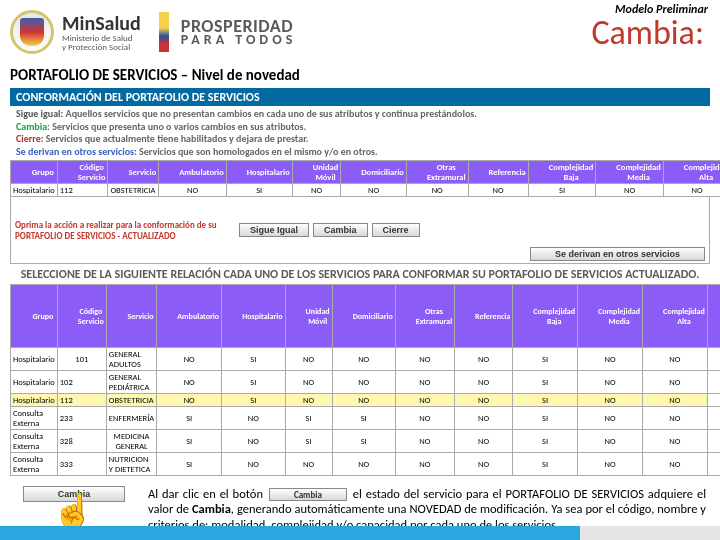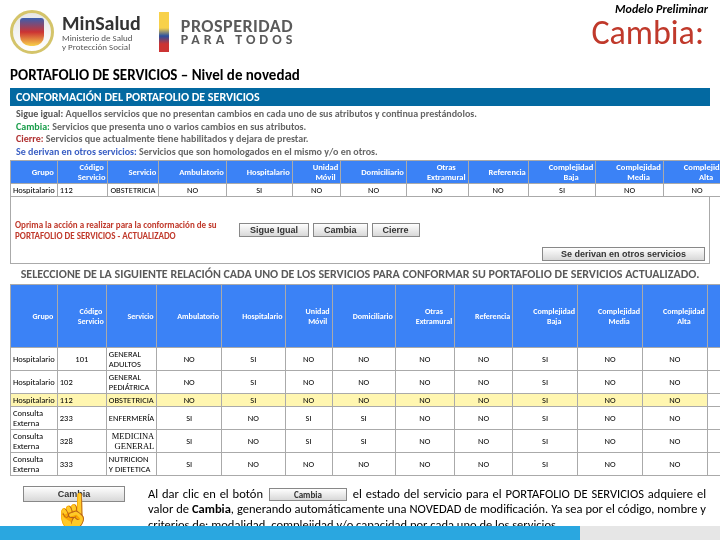--- a/index.html
+++ b/index.html
@@ -20,21 +20,21 @@
   .breadcrumb { font-weight:bold; font-size:15px; margin:6px 0 4px 0; }
   .gray-band { background:#0369a1; color:#fff; font-weight:bold; padding:2px 6px; font-size:12px; }
   .legend { padding:2px 6px; font-size:10px; line-height:1.25; }
   .legend .si { color:#555; font-weight:bold; }
   .legend .ca { color:#1a9e4b; font-weight:bold; }
   .legend .ci { color:#b03030; font-weight:bold; }
   .legend .se { color:#3a5fc4; font-weight:bold; }
   .legend span.txt { color:#666; font-weight:bold; }
   table { border-collapse:collapse; width:100%; font-size:8.5px; }
   th, td { border:1px solid #aaa; padding:1px 2px; text-align:center; }
-  th { background:#3b82f6; color:#fff; font-weight:bold;padding-left:20px; }
+  th { background:#8b5cf6; color:#fff; font-weight:bold;padding-left:20px; }
   .row-oprima { color:#c0392b; font-weight:bold; text-align:left; font-size:9px; padding:2px 4px; border:1px solid #aaa; border-top:none; display:flex; align-items:center; gap:4px; }
   .btn { background:linear-gradient(#fefefe,#d8d8d8); border:1px solid #888; padding:1px 10px; font-size:9px; font-weight:bold; color:#333; }
   .relacion { text-align:center; font-weight:bold; color:#5a5a5a; font-size:12px; margin:4px 0 2px 0; line-height:1.15; }
   .highlight { background:#fff6b0; }
   .t2 th { font-size:8px; }
   .t2 .estado-hd { font-size:10px; line-height:1;font-style:italic; }
   .t2 .estado-cell { background:#fff; }
   .t2 .cambia-cell { font-weight:bold; color:#444; }
   .bottom-area { display:flex; gap:14px; margin-top:10px; padding:0 4px; }
   .btn-demo { width:120px; text-align:center; }
@@ -113,21 +113,21 @@
   </tbody>
     </table>
   <div class="row-oprima">
     <div style="flex:0 0 220px;">
       <div>Oprima la acción a realizar para la conformación de su</div>
       <div>PORTAFOLIO DE SERVICIOS - ACTUALIZADO</div>
     </div>
     <button class="btn">Sigue Igual</button>
     <button class="btn">Cambia</button>
     <button class="btn">Cierre</button>
-    <button class="btn" style="margin-left:auto;padding:1px 18px;margin-top:48px;">Se derivan en otros servicios</button>
+    <button class="btn" style="margin-left:auto;padding:1px 24px;margin-top:48px;">Se derivan en otros servicios</button>
   </div>
 
   <div class="relacion">SELECCIONE DE LA SIGUIENTE RELACIÓN CADA UNO DE LOS SERVICIOS PARA CONFORMAR SU PORTAFOLIO DE SERVICIOS ACTUALIZADO.</div>
 
   <table class="t2">
     <tbody>
         <tr id="t2h">
           <th>Grupo</th>
           <th>Código Servicio</th>
           <th>Servicio</th>
@@ -200,21 +200,21 @@
           <td>NO</td>
           <td>NO</td>
           <td>SI</td>
           <td>NO</td>
           <td>NO</td>
           <td class="estado-cell"></td>
         </tr>
         <tr>
           <td style="text-align: left;">Consulta Externa</td>
           <td style="text-align: left;">328</td>
-          <td style="text-align: right; font-family: Liberation Serif, serif;">MEDICINA GENERAL</td>
+          <td style="text-align: center;">MEDICINA GENERAL</td>
           <td>SI</td>
           <td>NO</td>
           <td>SI</td>
           <td>SI</td>
           <td>NO</td>
           <td>NO</td>
           <td>SI</td>
           <td>NO</td>
           <td>NO</td>
           <td class="estado-cell"></td>

